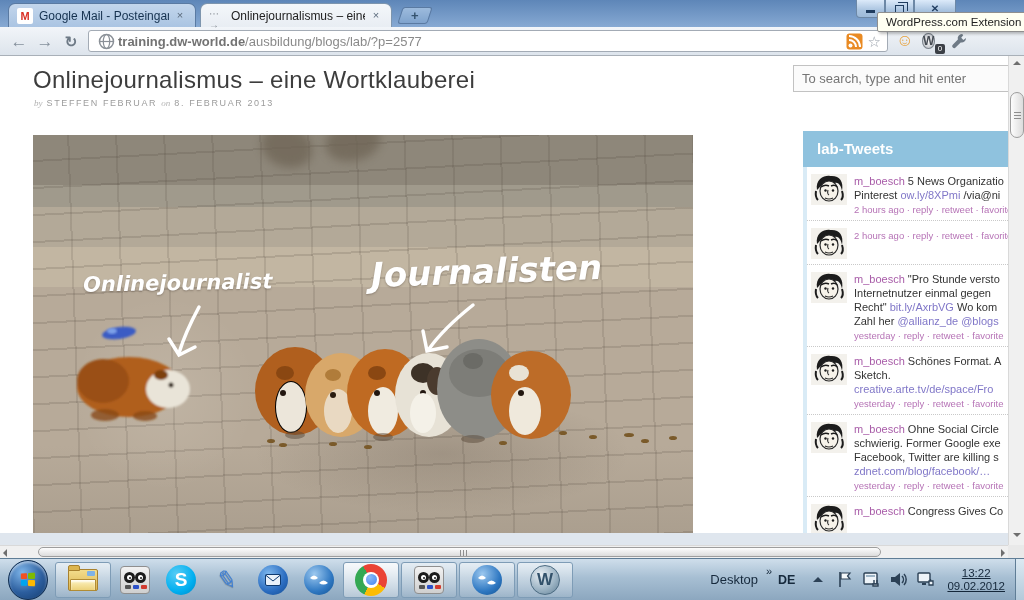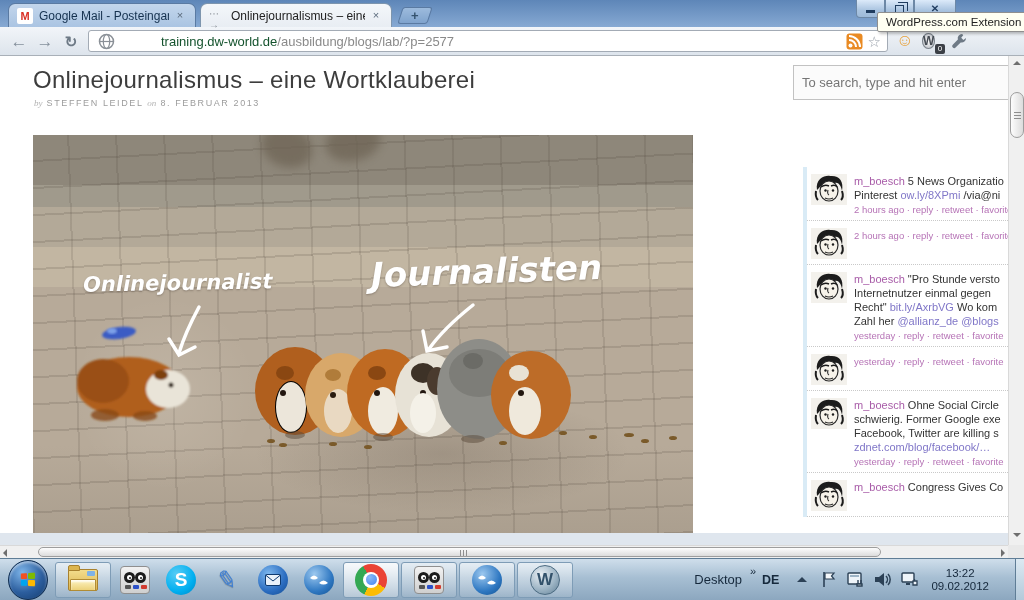--- a/index.html
+++ b/index.html
@@ -43,21 +43,21 @@
 
   
   .toolbar { position:absolute; top:27px; left:0; width:1024px; height:29px;
     background:linear-gradient(#f2f5f9,#dde4ec); border-bottom:1px solid #a9b0b8;
     display:flex; align-items:center; padding:0 6px; z-index:1; }
   .navbtn { font-size:17px; font-weight:bold; color:#85909c; width:26px; text-align:center; line-height:1; }
   .navbtn.reload { font-size:15px; color:#6e7a86; }
   .omnibox { flex:none; width:800px; height:22px; background:#fff; border:1px solid #a3abb5;
     border-radius:3px; margin-left:4px; display:flex; align-items:center; padding:0 6px; }
   .omni-url { flex:1; font-size:13px; white-space:nowrap; overflow:hidden; }
-  .omni-host { color:#14532d; font-weight:normal;margin-left:43px; }
+  .omni-host { color:#737373; font-weight:bold; }
   .omni-path { color:#8a8a8a; }
   .omni-ico { width:17px; height:17px; margin:0 3px; flex:none; }
   .star { color:#9aa2ab; font-size:15px; line-height:1; margin-left:2px; }
   .ext-ico { width:20px; height:20px; margin-left:7px; flex:none; position:relative; }
   .smiley { font-size:17px; color:#e8a33d; line-height:20px; text-align:center; }
   .wp-circle { width:19px; height:19px; border-radius:50%; background:radial-gradient(#fdfdfd,#c9ccd1 70%,#8d949c);
     border:1px solid #7c848d; color:#464c54; font-weight:bold; text-align:center; font-size:12px; line-height:18px; }
   .wp-badge { position:absolute; right:-3px; bottom:-3px; background:#3b3f46; color:#fff; font-size:8px;
     width:10px; height:10px; line-height:10px; text-align:center; border-radius:2px; }
 
@@ -79,21 +79,21 @@
   .foot { position:absolute; background:#6e6455; border-radius:50%; filter:blur(5px); opacity:.75; }
   .foot.f1 { left:228px; top:-8px; width:52px; height:40px; transform:rotate(18deg); }
   .foot.f2 { left:292px; top:-12px; width:56px; height:38px; transform:rotate(-12deg); }
   .hand-label { position:absolute; color:#fff; font-style:italic; font-weight:bold;
     font-family:"DejaVu Sans", sans-serif; text-shadow:0 1px 2px rgba(60,50,40,.35); white-space:nowrap; }
   .label-single { left:50px; top:136px; font-size:21px; transform:rotate(-1deg); }
   .label-group { left:338px; top:116px; font-size:34px; transform:rotate(-2deg); }
   .photo svg.scene { position:absolute; left:0; top:0; }
 
   
-  .search-box { position:absolute; left:793px; top:21px; width:216px; height:35px;
+  .search-box { position:absolute; left:793px; top:21px; width:216px; height:27px;
     border:1px solid #c2c2c2; background:#fbfbfb; color:#8a8a8a; font-size:13px;
     padding:0 8px; font-family:"Liberation Sans", sans-serif; }
   .widget-head { position:absolute; left:803px; top:87px; width:221px; height:36px; background:#8fc2de;
     color:#fff; font-weight:bold; font-size:15px; line-height:36px; padding-left:14px; }
   .tweets { position:absolute; left:803px; top:123px; width:221px; border-left:4px solid #d9ebf6; }
   .tweet { display:flex; padding:7px 0 5px 4px; border-bottom:1px dotted #c9c9c9; }
   .avatar { flex:none; width:36px; height:31px; margin-right:7px; }
   .tw-body { flex:1; min-width:0; }
   .tw-line { font-size:11px; line-height:14px; color:#333; white-space:nowrap; }
   .seg-user { color:#a85ca8; }
@@ -171,21 +171,21 @@
   .chrome::after { content:""; position:absolute; left:10.5px; top:10.5px; width:11px; height:11px;
     background:radial-gradient(circle at 35% 30%,#8ab9f5,#4285f4); border-radius:50%; }
   .wp-task { width:30px; height:30px; border-radius:50%; background:radial-gradient(circle at 35% 30%,#e8eef3,#9fb6c6 55%,#5f7f96);
     border:1px solid #4c6b82; color:#33526b; font-weight:bold; font-size:17px; text-align:center; line-height:28px; }
   .tray { margin-left:auto; display:flex; align-items:center; height:100%; }
   .desk-label { font-size:13px; color:#16293c; margin-right:0; position:relative; padding-right:14px; }
   .desk-label .chev { position:absolute; right:0; top:-7px; font-size:11px; color:#16293c; }
   .lang { font-size:12.5px; font-weight:bold; color:#16293c; margin:0 10px 0 6px; }
   .tray-up { width:0; height:0; border:5px solid transparent; border-bottom-color:#2c4156; border-top-width:0; margin:0 8px; }
   .tray-ico { width:19px; height:19px; margin:0 4px; flex:none; }
-  .clock { text-align:center; font-size:11.5px; color:#14273a; line-height:13px; margin:0 26px 0 8px; }
+  .clock { text-align:center; font-size:11.5px; color:#14273a; line-height:13px; margin:0 10px 0 8px;text-decoration:underline; }
   .showdesk { width:9px; height:42px; border-left:1px solid #5f7d96;
     background:linear-gradient(#dce9f2,#b3c9da); flex:none; }
 </style>
 </head>
 <body>
 
 <div class="screen">
 
   <div class="tabstrip">
     <div class="tab inactive">
@@ -238,21 +238,21 @@
     </span>
     <svg class="ext-ico" viewBox="0 0 20 20">
       <path d="M13 3 a4.3 4.3 0 0 0 -4.1 5.6 L4 13.5 a2 2 0 1 0 2.8 2.8 L11.7 11.4 A4.3 4.3 0 0 0 17 7 l-2.6 2 -2.2-2.2 2-2.6 A4.3 4.3 0 0 0 13 3z" fill="#6e7a86"></path>
     </svg>
   </div>
 
   <div class="pagearea">
     <h1 class="post-title">Onlinejournalismus – eine Wortklauberei</h1>
     <div class="byline">
       <i>by</i>
-      <span>STEFFEN LEIDEL</span>
+      <span>STEFFEN FEBRUAR</span>
       <i>on</i>
       <span>8. FEBRUAR 2013</span>
     </div>
 
     <div class="photo">
       <div class="foot f1"></div>
       <div class="foot f2"></div>
       <svg class="scene" width="660" height="398" viewBox="0 0 660 398">
         <defs>
             <filter id="blur1">
@@ -322,20 +322,21 @@
           <path d="M136,204 l10,16 l16,-8"></path>
           <path d="M440,170 q-30,24 -44,44"></path>
           <path d="M390,196 l4,20 l20,-4"></path>
         </g>
       </svg>
       <div class="hand-label label-single">Onlinejournalist</div>
       <div class="hand-label label-group">Journalisten</div>
     </div>
 
     <input class="search-box" type="text" placeholder="To search, type and hit enter" style="">
+    <div class="widget-head">lab-Tweets</div>
     <div class="tweets">
   <div class="tweet">
     <span class="avatar">
       <svg width="36" height="31" viewBox="0 0 36 31">
         <rect x="0" y="0" width="36" height="31" fill="#f3f1ec"></rect>
         <path d="M6 16 C4 5 14 1 19 2 C28 1 33 7 31 17 C30 11 27 8 24 9 C25 12 24 13 22 12 C17 9 10 10 8 14z" fill="#1c1c1c"></path>
         <ellipse cx="18" cy="17" rx="9" ry="10" fill="#f7f3ea" stroke="#2a2a2a" stroke-width="1.2"></ellipse>
         <path d="M10 13 q4 -3 8 -1 M20 12 q4 -2 6 1" stroke="#1c1c1c" stroke-width="1.4" fill="none"></path>
         <circle cx="14.5" cy="16.5" r="1.2" fill="#1c1c1c"></circle>
         <circle cx="22" cy="16.5" r="1.2" fill="#1c1c1c"></circle>
@@ -401,20 +402,25 @@
         <path d="M6 16 C4 5 14 1 19 2 C28 1 33 7 31 17 C30 11 27 8 24 9 C25 12 24 13 22 12 C17 9 10 10 8 14z" fill="#1c1c1c"></path>
         <ellipse cx="18" cy="17" rx="9" ry="10" fill="#f7f3ea" stroke="#2a2a2a" stroke-width="1.2"></ellipse>
         <path d="M10 13 q4 -3 8 -1 M20 12 q4 -2 6 1" stroke="#1c1c1c" stroke-width="1.4" fill="none"></path>
         <circle cx="14.5" cy="16.5" r="1.2" fill="#1c1c1c"></circle>
         <circle cx="22" cy="16.5" r="1.2" fill="#1c1c1c"></circle>
         <path d="M17 16 q-1 4 1 5 M14 24 q4 2 8 0" stroke="#2a2a2a" stroke-width="1.1" fill="none"></path>
         <path d="M5 17 q-1 6 2 9 M31 17 q2 6 -1 9" stroke="#1c1c1c" stroke-width="2" fill="none"></path>
       </svg>
     </span>
     <div class="tw-body">
+      <div class="tw-text">
+              <div class="tw-line"><span class="seg-user">m_boesch</span><span class="seg-plain"> Schönes Format. A</span></div>
+              <div class="tw-line"><span class="seg-plain">Sketch.</span></div>
+              <div class="tw-line"><span class="seg-link">creative.arte.tv/de/space/Fro</span></div>
+            </div>
       <div class="tw-meta">yesterday · reply · retweet · favorite</div>
     </div>
   </div>
 
   <div class="tweet">
     <span class="avatar">
       <svg width="36" height="31" viewBox="0 0 36 31">
         <rect x="0" y="0" width="36" height="31" fill="#f3f1ec"></rect>
         <path d="M6 16 C4 5 14 1 19 2 C28 1 33 7 31 17 C30 11 27 8 24 9 C25 12 24 13 22 12 C17 9 10 10 8 14z" fill="#1c1c1c"></path>
         <ellipse cx="18" cy="17" rx="9" ry="10" fill="#f7f3ea" stroke="#2a2a2a" stroke-width="1.2"></ellipse>

